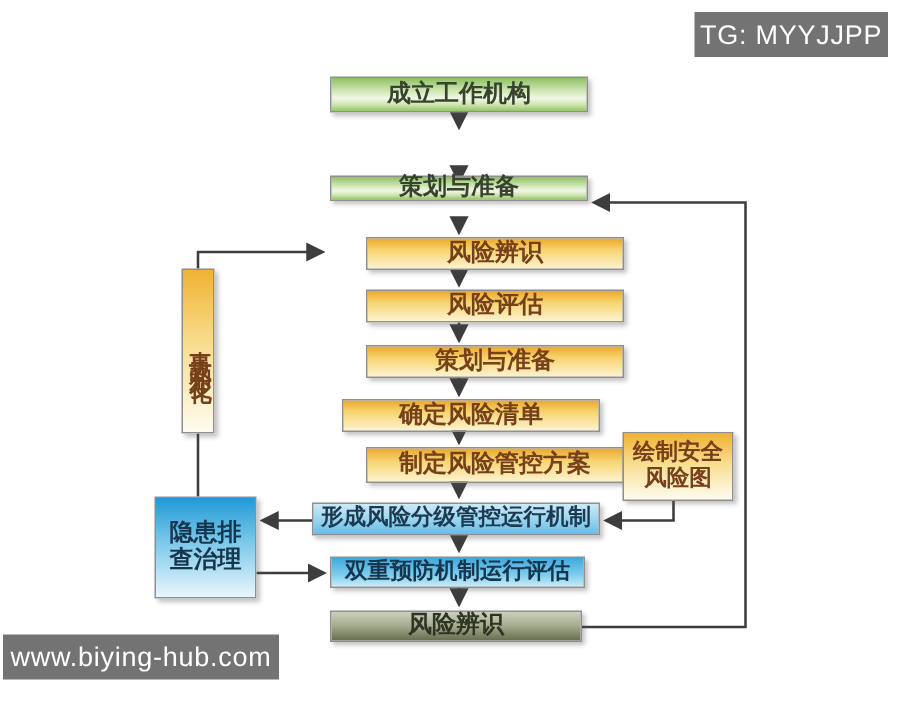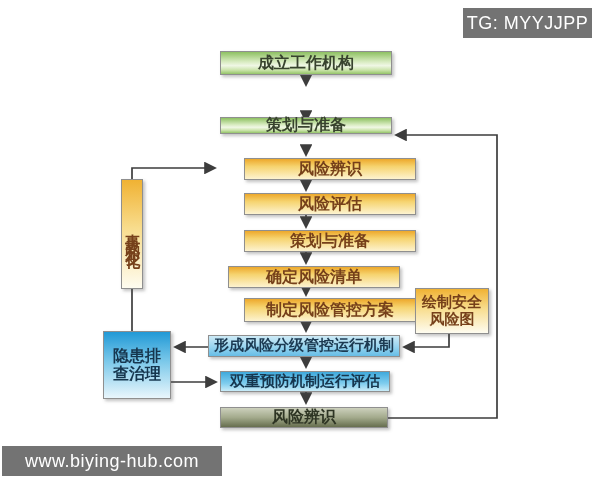--- a/index.html
+++ b/index.html
@@ -97,15 +97,15 @@
   <div class="node yellow" style="left:220px;top:298px;width:172px;height:24px">制定风险管控方案</div>
   <div class="node bluelight" style="left:208px;top:335px;width:192px;height:22px;font-size:15px">形成风险分级管控运行机制</div>
   <div class="node bluemid" style="left:220px;top:371px;width:170px;height:21px;font-size:15px">双重预防机制运行评估</div>
   <div class="node olive" style="left:220px;top:407px;width:168px;height:21px">风险辨识</div>
 
   <div class="node tallyellow" style="left:415px;top:288px;width:74px;height:46px;font-size:15px;padding:17px 3px">绘制安全风险图</div>
   <div class="node tallyellow vertical" style="left:121px;top:179px;width:22px;height:110px">事故和变化</div>
   <div class="node bluedeep" style="left:103px;top:331px;width:68px;height:68px;padding:0 7px">隐患排查治理</div>
 
   <div class="wm" style="left:463px;top:8px;width:129px;height:30px">TG: MYYJJPP</div>
-  <div class="wm" style="left:2px;top:446px;width:220px;height:30px">www.biying-hub.com</div>
+  <div class="wm" style="left:2px;top:423px;width:184px;height:30px">www.biying-hub.com</div>
 
 </div>
 
 </body></html>

